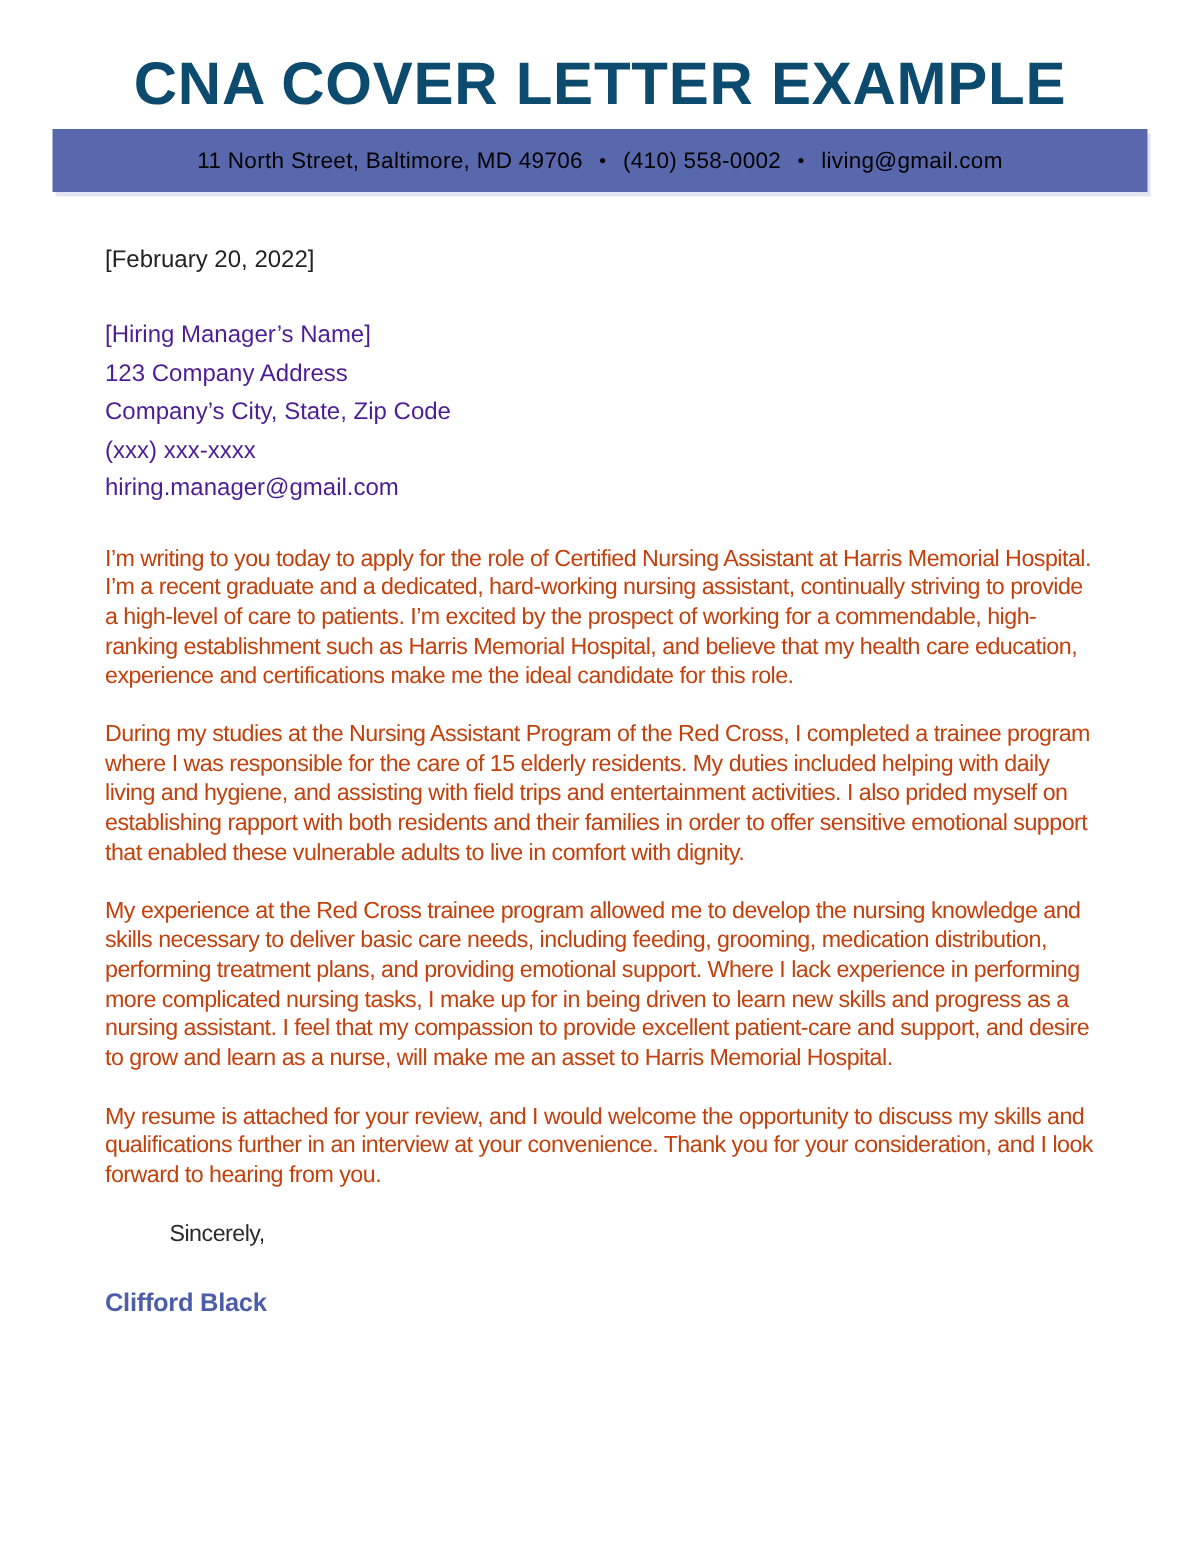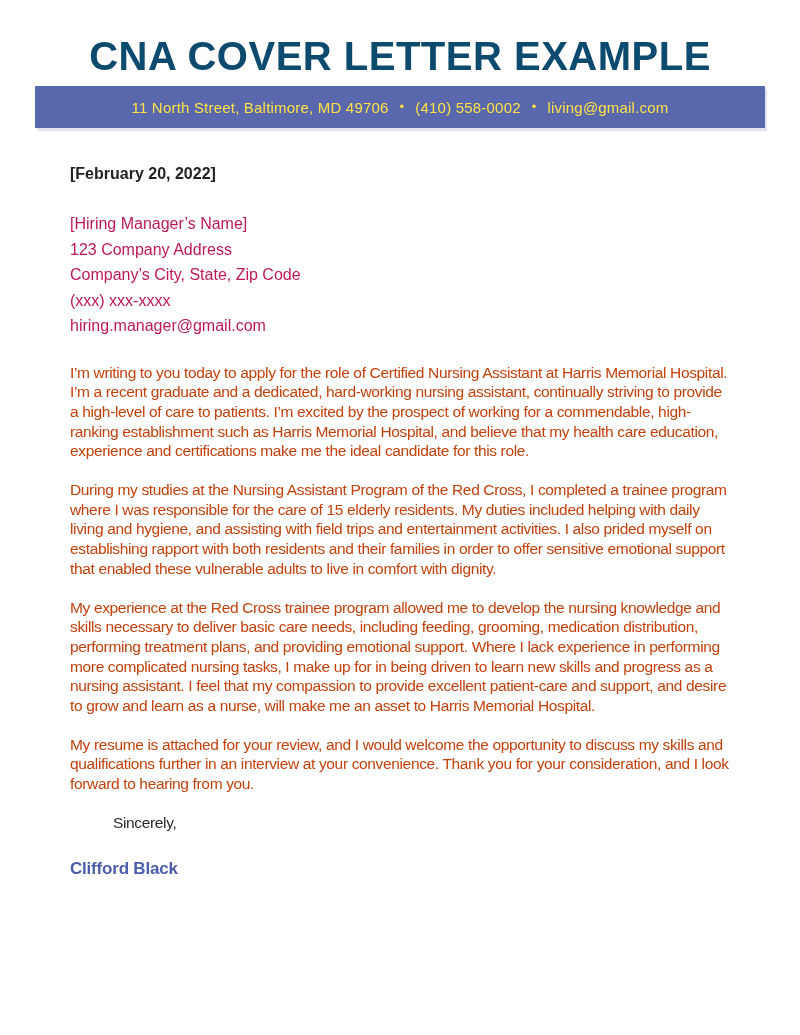--- a/index.html
+++ b/index.html
@@ -21,21 +21,21 @@
     font-weight: bold;
     color: #0c4a6e;
     letter-spacing: 0.5px;
   }
   .contact-band {
     margin: 10px auto 0 auto;
     width: 730px;
     height: 42px;
     background: #5968ac;
     box-shadow: 2px 3px 0 #e1e4f3;
-    color: #fde047;
+    color: #000000;
     display: flex;
     align-items: center;
     justify-content: center;
     font-size: 15px;
     letter-spacing: 0.2px;
   }
   .contact-band .sep {
     margin: 0 11px;
     font-size: 13px;
     position: relative;
@@ -45,27 +45,26 @@
   .letter {
     margin: 0 70px;
     width: 662px;
     color: #2b2b2b;
   }
   .date-line {
     margin-top: 36px;
     font-size: 16px;
     line-height: 20px;
     color: #222222;
-    font-weight: bold;
   }
   .recipient {
     margin-top: 27px;
     font-size: 16px;
     line-height: 25.5px;
-    color: #be185d;
+    color: #4c1d95;
   }
   .greeting {
     margin-top: 24px;
     font-size: 15.5px;
     line-height: 20px;
     letter-spacing: -0.35px;
     color: #2b2b2b;
   }
   .body-copy p {
     margin-top: 19px;

